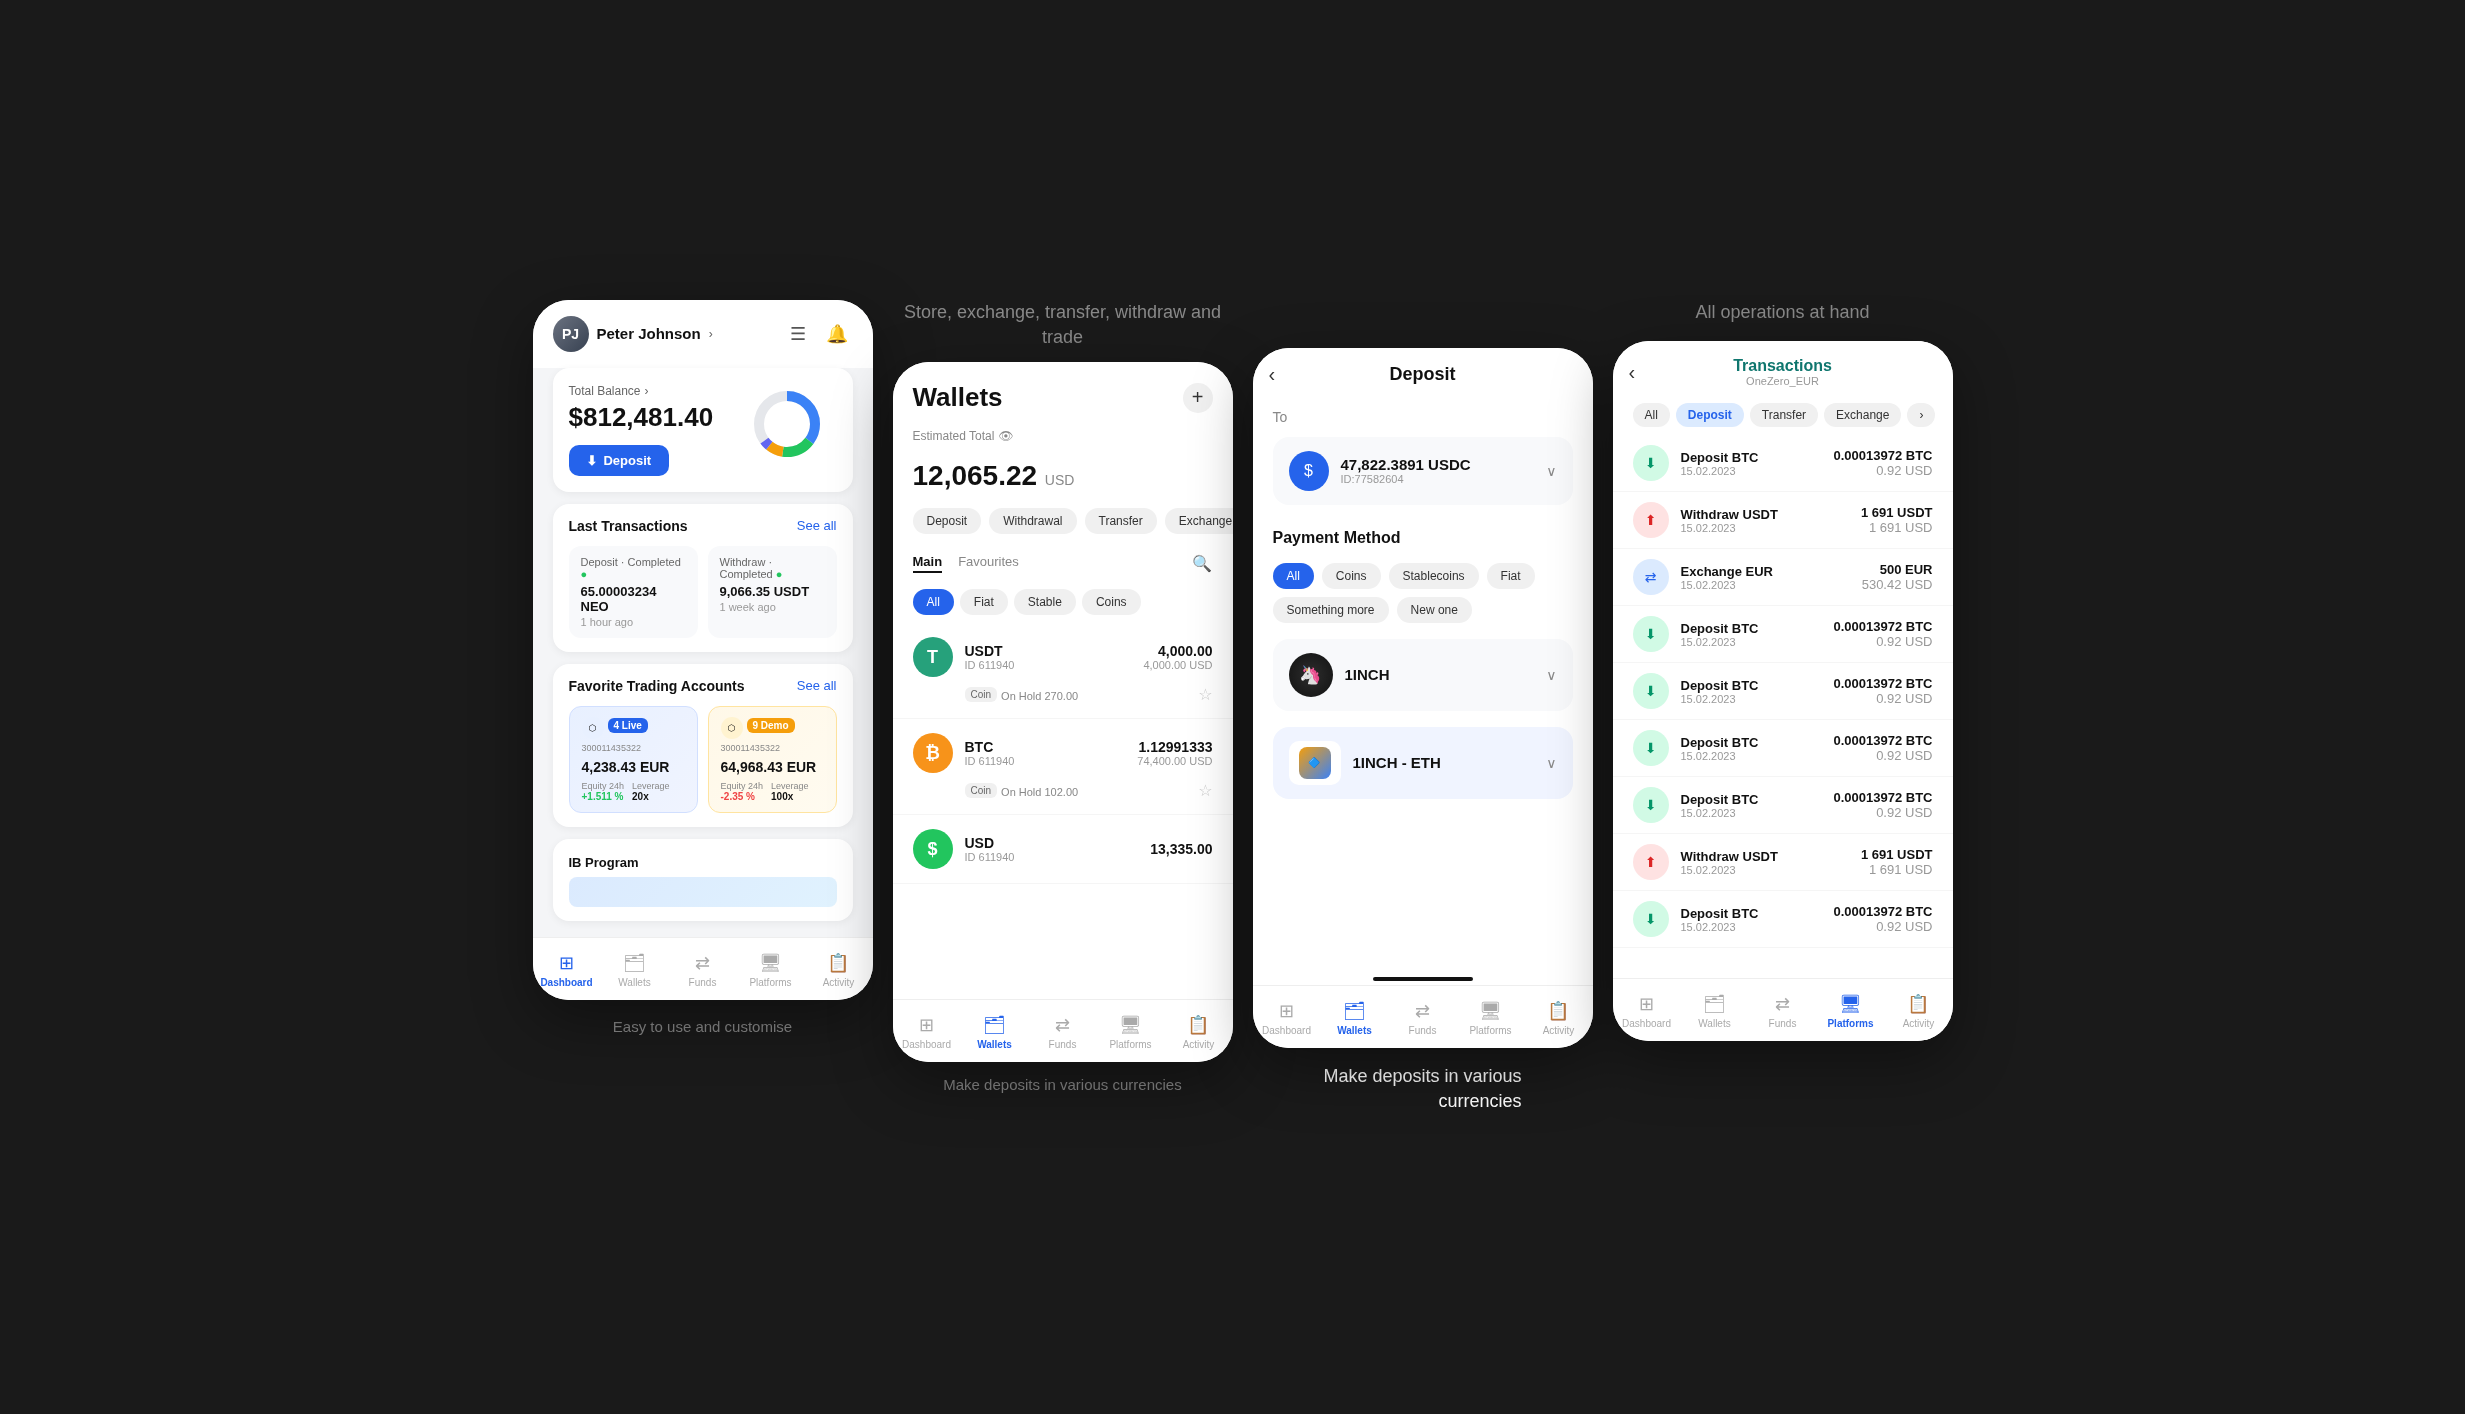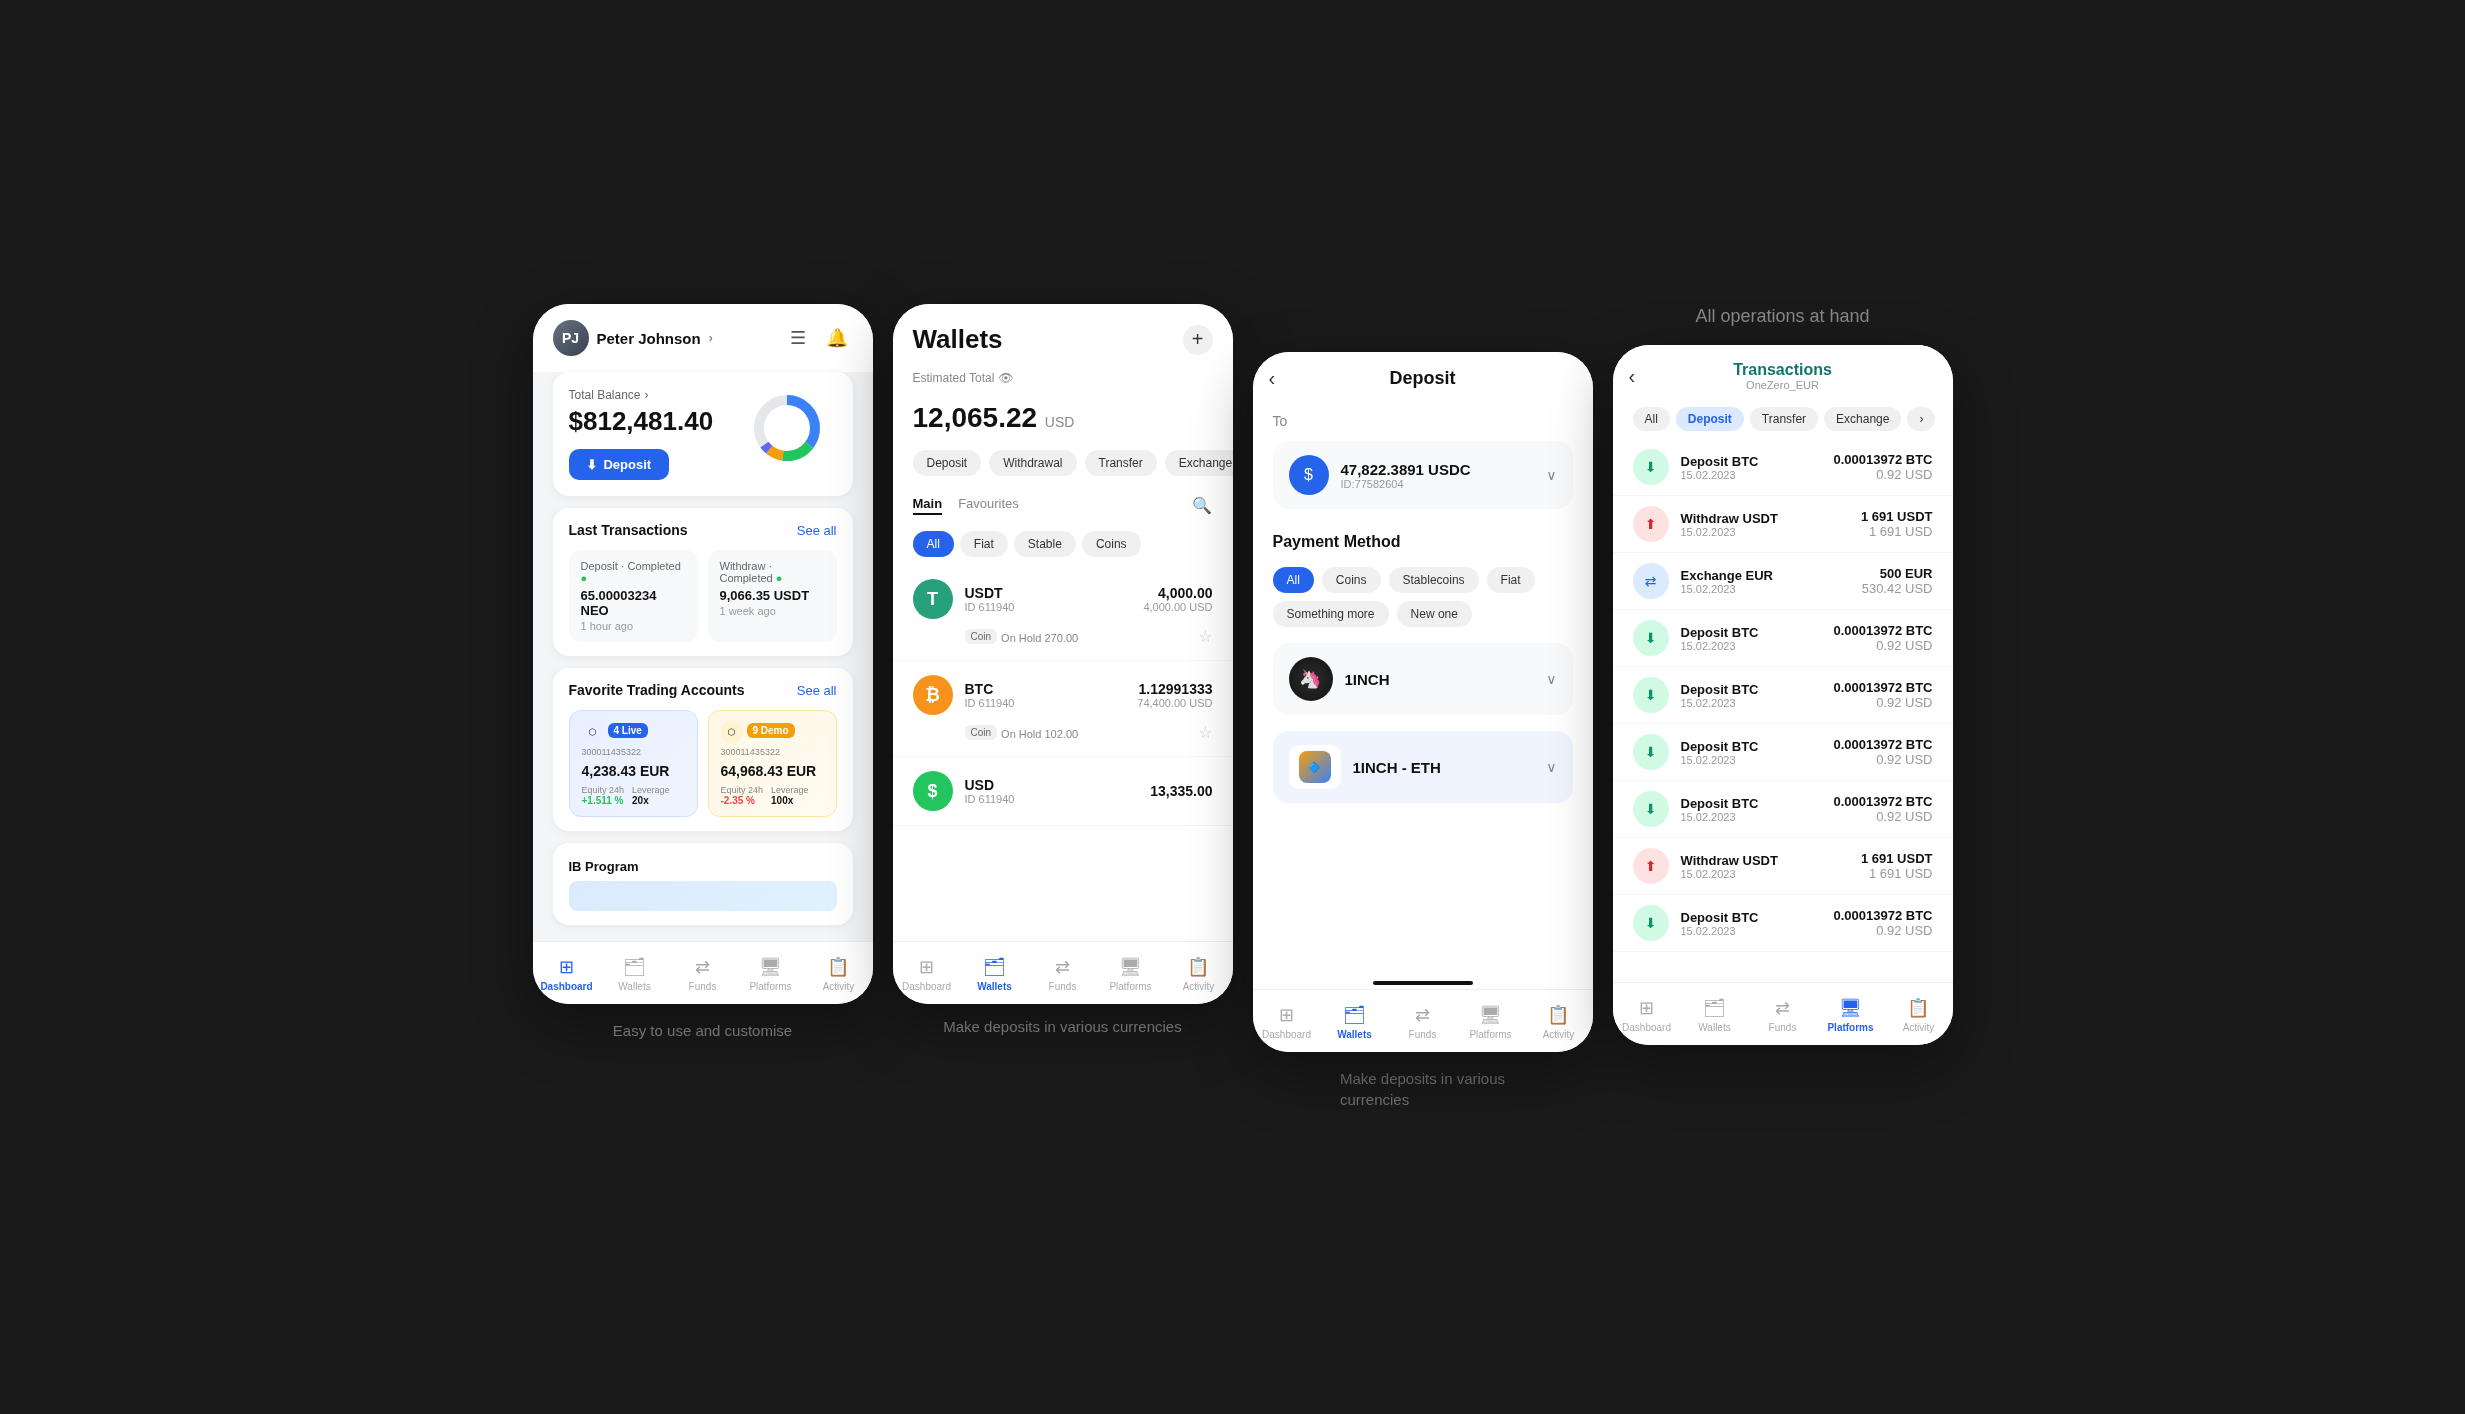--- a/index.html
+++ b/index.html
@@ -713,20 +713,21 @@
         <div class="nav-item">
           <span class="nav-icon">📋</span>
           <span class="nav-label">Activity</span>
         </div>
       </div>
     </div>
     <div class="caption">Easy to use and customise</div>
   </div>
 
   <div style="display:flex;flex-direction:column;align-items:center;gap:12px;">
+    <div class="caption" style="font-size:18px;">Store, exchange, transfer, withdraw and trade</div>
 
     <div class="phone phone-white">
       <div class="p2-header">
         <div class="wallets-title-row">
           <span class="wallets-title">Wallets</span>
           <button class="add-btn">+</button>
         </div>
         <div class="estimated-label">
           <span>Estimated Total</span>
           <span>👁</span>
@@ -910,21 +911,21 @@
         <div class="nav-item">
           <span class="nav-icon">🖥</span>
           <span class="nav-label">Platforms</span>
         </div>
         <div class="nav-item">
           <span class="nav-icon">📋</span>
           <span class="nav-label">Activity</span>
         </div>
       </div>
     </div>
-    <div class="caption" style="color:#737373;font-size:15px;text-align:left;">Make deposits in various<br>currencies</div>
+    <div class="caption" style="color:#ffffff;font-size:18px;text-align:right;">Make deposits in various<br>currencies</div>
   </div>
 
   <div class="phone-wrapper">
     <div class="caption" style="font-size:18px;">All operations at hand</div>
     <div class="phone phone-white" style="min-height:700px;">
       <div class="p4-header">
         <button class="p4-back">‹</button>
         <div class="p4-title-col">
           <div class="p4-title">Transactions</div>
           <div class="p4-subtitle">OneZero_EUR</div>

